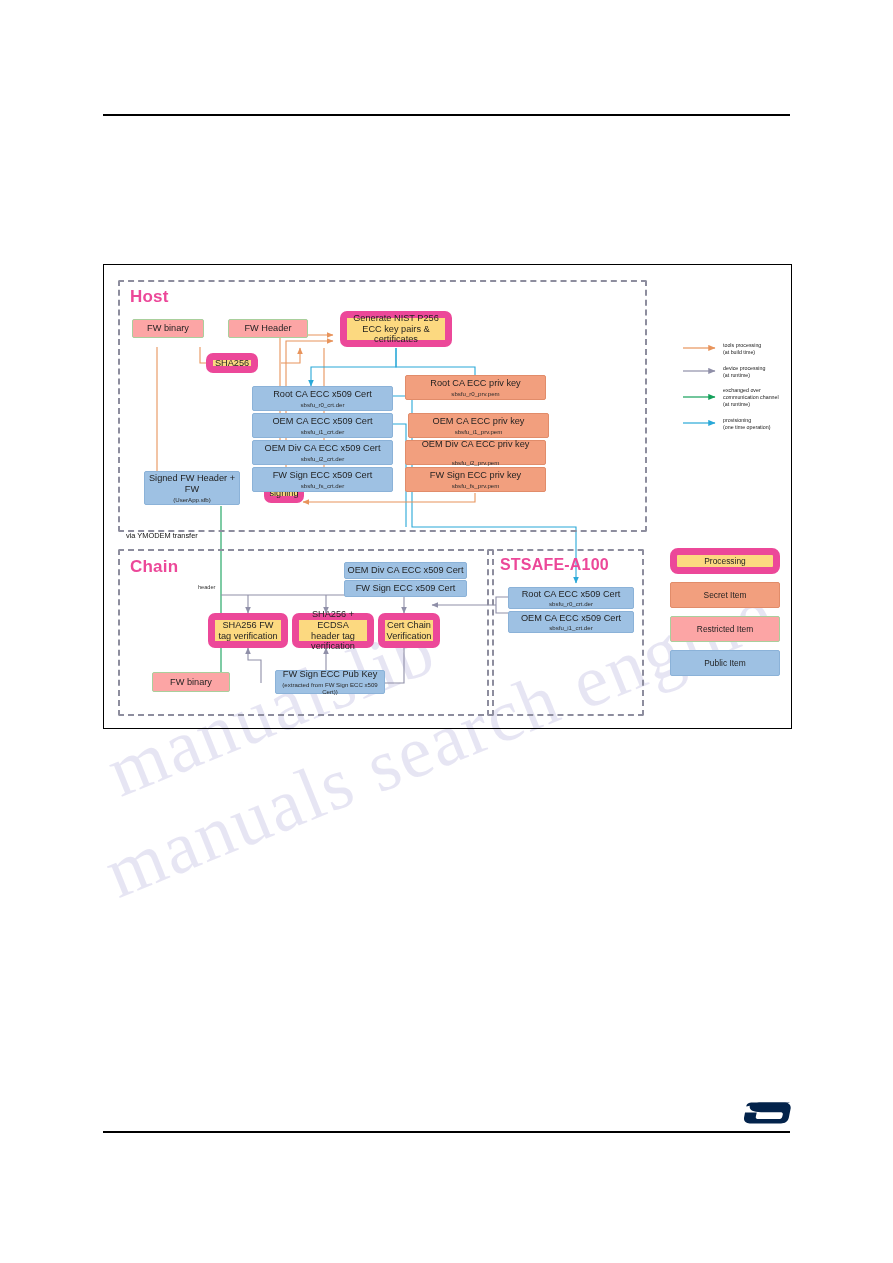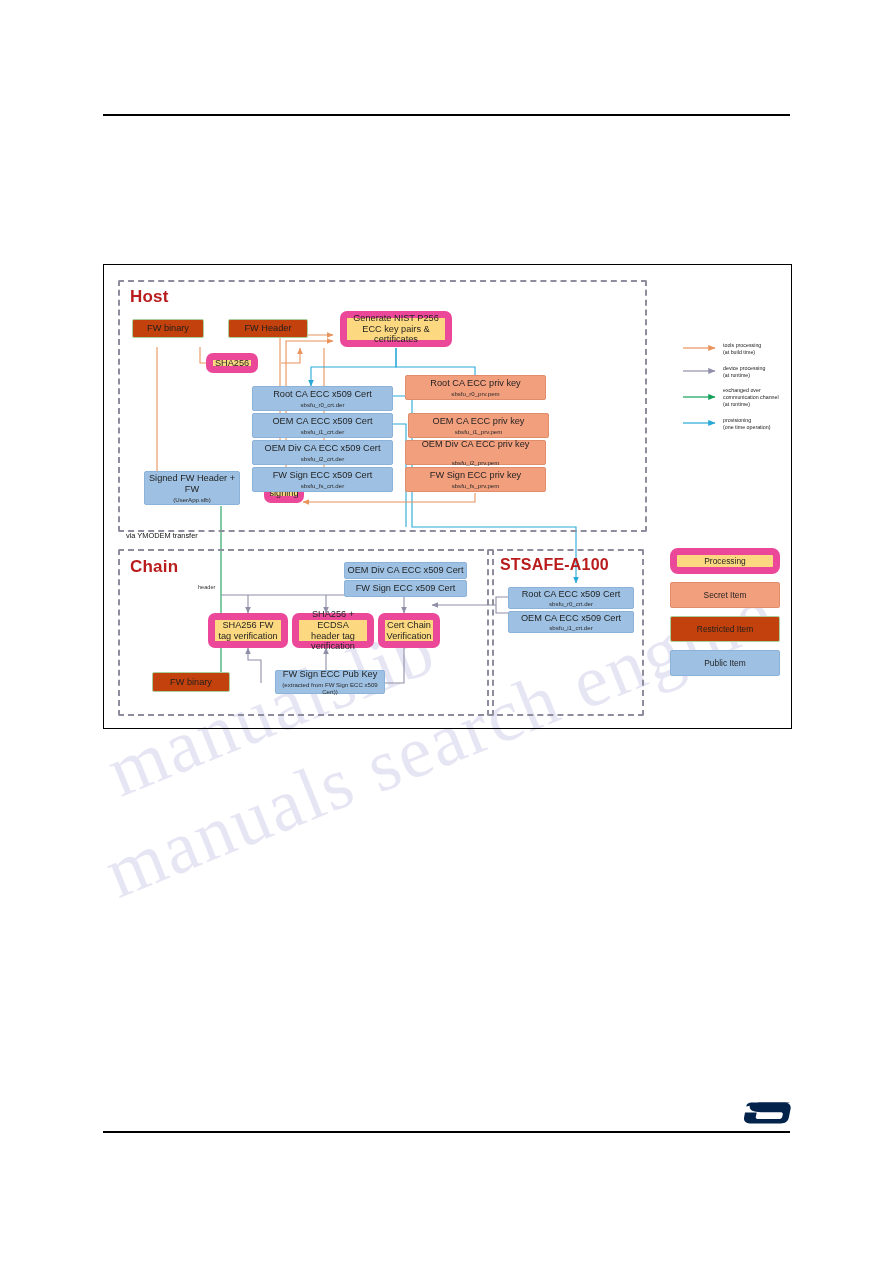--- a/index.html
+++ b/index.html
@@ -31,38 +31,38 @@
 
   
   #figure{
     position:absolute;left:103px;top:264px;width:687px;height:463px;
     border:1.4px solid #000;background:rgba(255,255,255,.0);
   }
   .zone{
     position:absolute;border:2px dashed #8d8d9e;border-radius:2px;
   }
   .zone-title{
-    position:absolute;font-size:17px;font-weight:700;color:#b91c1c;
+    position:absolute;font-size:17px;font-weight:700;color:#ec4899;
     font-family:"Liberation Sans",sans-serif;letter-spacing:.2px;
   }
   #zone-host{left:14px;top:15px;width:525px;height:248px;}
   #zone-device{left:14px;top:284px;width:372px;height:163px;}
   #zone-stsafe{left:383px;top:284px;width:153px;height:163px;}
 
   
   .node{
     position:absolute;box-sizing:border-box;
     display:flex;flex-direction:column;align-items:center;justify-content:center;
     text-align:center;color:#1f1f1f;line-height:1.15;
     font-size:9.2px;
   }
   .node .sub{font-size:6.1px;margin-top:1px;color:#2a2a2a;}
   .proc{background:#fcd980;border:7px solid #ec4899;border-radius:7px;}
   .secret{background:#f29f7e;border:1px solid #e18c6a;border-radius:2px;}
-  .restricted{background:#c2410c;border:1px solid #a9cf9c;border-radius:2px;}
+  .restricted{background:#fca5a5;border:1px solid #a9cf9c;border-radius:2px;}
   .public{background:#9ec1e3;border:1px solid #8bb2d8;border-radius:2px;}
 
   
   #legend-arrows{position:absolute;left:683px;top:340px;width:112px;height:100px;}
   .lg-row{position:absolute;font-size:5.3px;color:#1a1a1a;line-height:1.35;left:40px;}
   #legend-swatches{position:absolute;left:670px;top:548px;width:112px;}
   .sw{
     width:110px;height:26px;margin-bottom:8px;box-sizing:border-box;
     display:flex;align-items:center;justify-content:center;
     font-size:8.4px;color:#1f1f1f;

